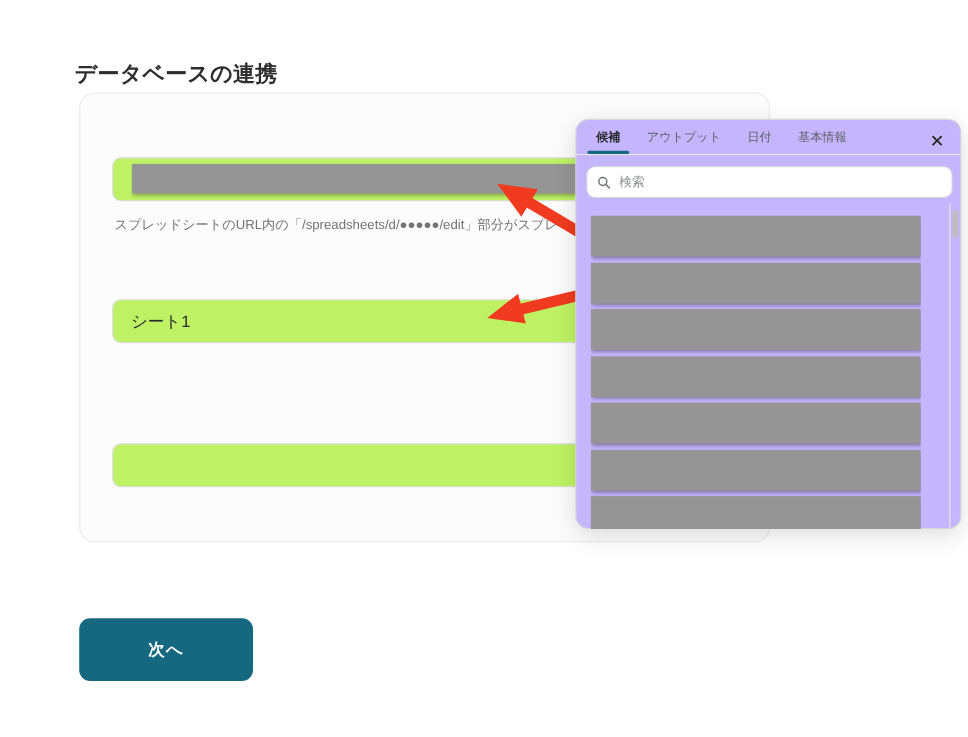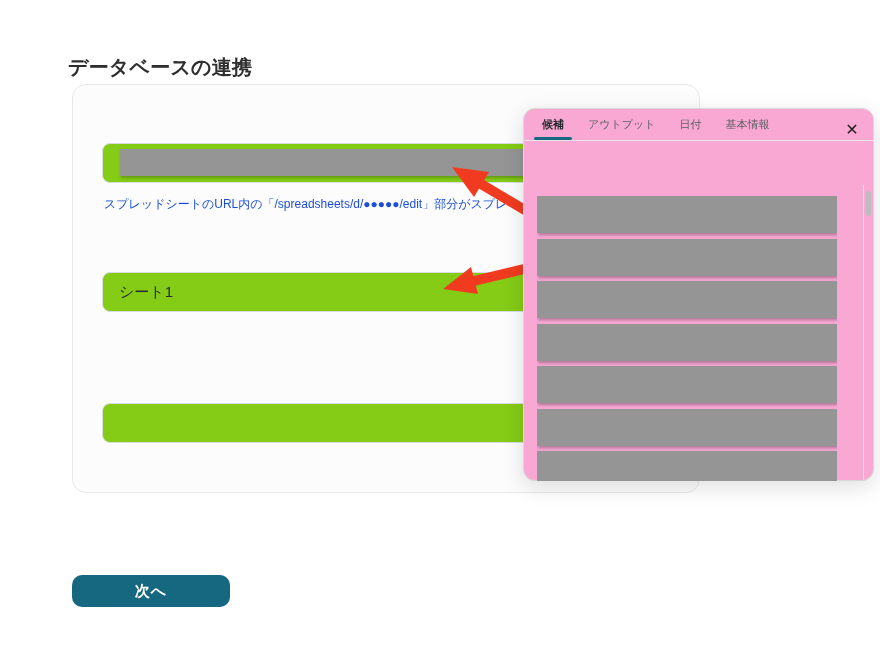--- a/index.html
+++ b/index.html
@@ -21,47 +21,47 @@
     left:72px;top:84px;width:628px;height:409px;
     background:#fcfcfd;border:1px solid #e8e9eb;border-radius:14px;
     box-sizing:border-box;z-index:1;
   }
   .field-label{
     position:absolute;left:104px;font-size:15px;font-weight:700;color:#4d4f52;
   }
   .req{color:#ef4146;font-size:13px;font-weight:700;margin-left:7px;}
   .txt-input{
     position:absolute;left:102px;width:566px;height:40px;box-sizing:border-box;
-    background:#84cc16;border:1px solid #d9dce0;border-radius:8px;
+    background:#bef264;border:1px solid #d9dce0;border-radius:8px;
     font-size:15px;color:#2b2b2b;padding:0 16px;outline:none;
     font-family:"Liberation Sans","DejaVu Sans",sans-serif;
   }
   .help{
-    position:absolute;left:104px;font-size:12px;color:#1d4ed8;white-space:nowrap;
+    position:absolute;left:104px;font-size:12px;color:#737373;white-space:nowrap;
   }
   .redaction{
     position:absolute;left:120px;top:149px;width:406px;height:27px;
     background:#959595;box-shadow:1px 2px 3px rgba(0,0,0,.25);z-index:2;
   }
 
   
   .next-btn{
-    left:72px;top:562px;width:158px;height:32px;
+    left:72px;top:562px;width:158px;height:57px;
     background:#15687f;border:none;border-radius:10px;cursor:pointer;
     color:#ffffff;font-size:15px;font-weight:600;letter-spacing:1px;
-    font-family:"Liberation Sans","DejaVu Sans",sans-serif;z-index:1;margin-top:13px;
+    font-family:"Liberation Sans","DejaVu Sans",sans-serif;z-index:1;
   }
 
   
   .arrows{left:0;top:0;z-index:5;pointer-events:none;}
 
   
   .popup{
     left:523px;top:108px;width:351px;height:373px;
-    background:#f9a8d4;border:1px solid #d8d8d8;border-radius:12px;
+    background:#c4b5fd;border:1px solid #d8d8d8;border-radius:12px;
     box-shadow:0 6px 22px rgba(0,0,0,.13);box-sizing:border-box;z-index:10;
   }
   .tabbar{
     position:absolute;left:0;top:0;right:0;height:32px;
     border-bottom:1px solid #e6e6e6;display:flex;align-items:center;
     padding-left:18px;box-sizing:border-box;
   }
   .tab{
     position:relative;height:100%;display:flex;align-items:center;
     margin-right:24px;font-size:11px;font-weight:400;color:#5b5e62;cursor:pointer;
@@ -148,20 +148,27 @@
 
   <div class="tabbar">
     <div class="tab active">候補</div>
     <div class="tab">アウトプット</div>
     <div class="tab">日付</div>
     <div class="tab">基本情報</div>
   </div>
 
   <button class="popup-close">✕</button>
 
+  <div class="search-box">
+    <svg width="12" height="12" viewBox="0 0 12 12">
+      <circle cx="5" cy="5" r="3.6" fill="none" stroke="#6b6e72" stroke-width="1.3"></circle>
+      <line x1="7.8" y1="7.8" x2="11" y2="11" stroke="#6b6e72" stroke-width="1.3" stroke-linecap="round"></line>
+    </svg>
+    <input class="search-input" type="text" placeholder="検索" style="">
+  </div>
 
   <div class="list-wrap">
       <div class="list-item"></div>
       <div class="list-item"></div>
       <div class="list-item"></div>
       <div class="list-item"></div>
       <div class="list-item"></div>
       <div class="list-item"></div>
       <div class="list-item"></div>
     </div>

